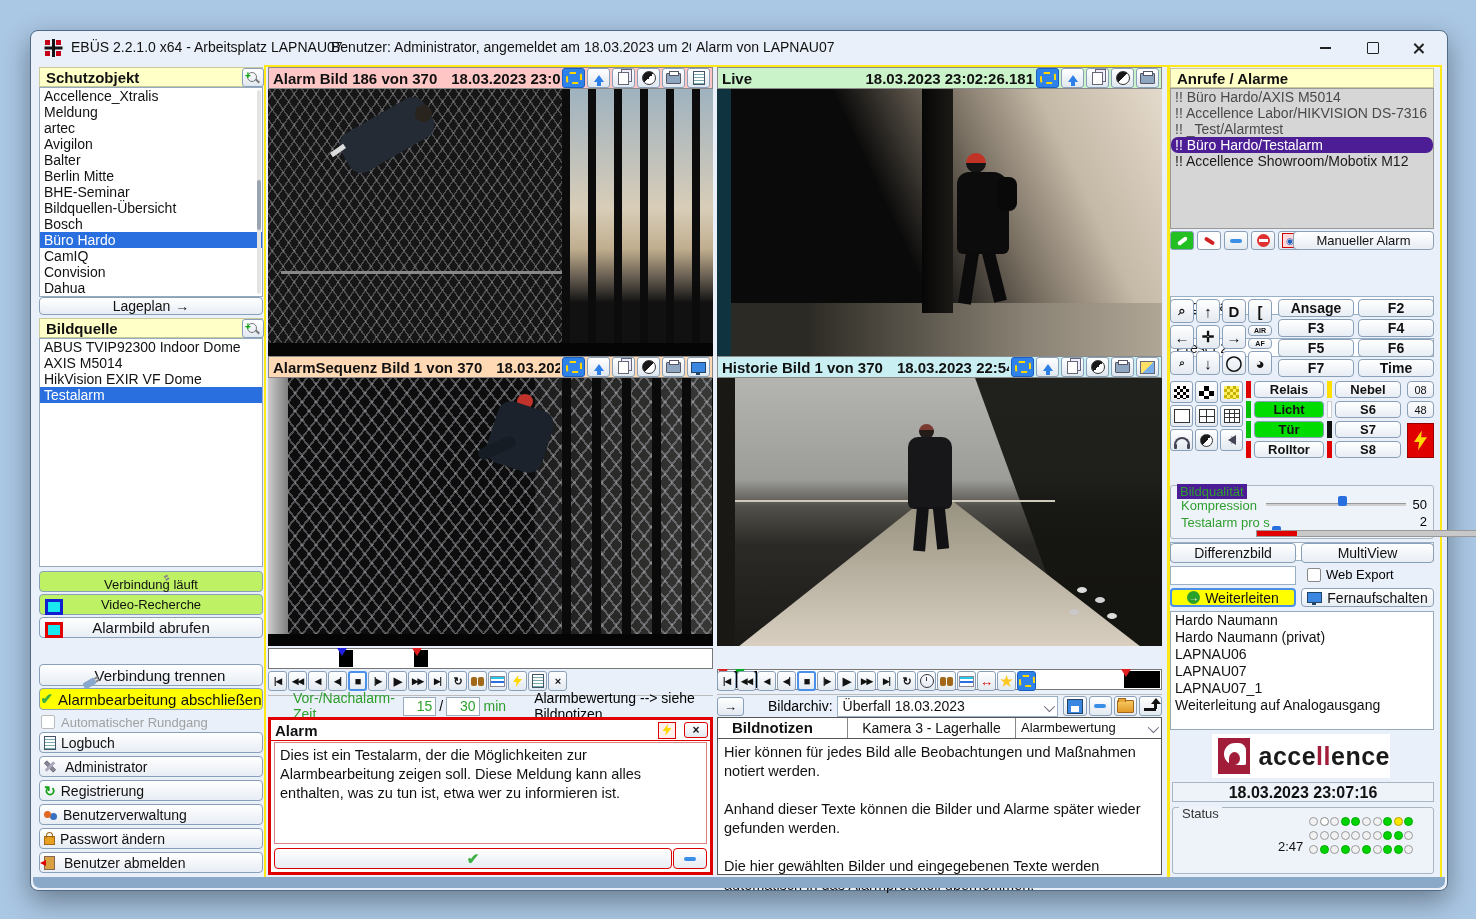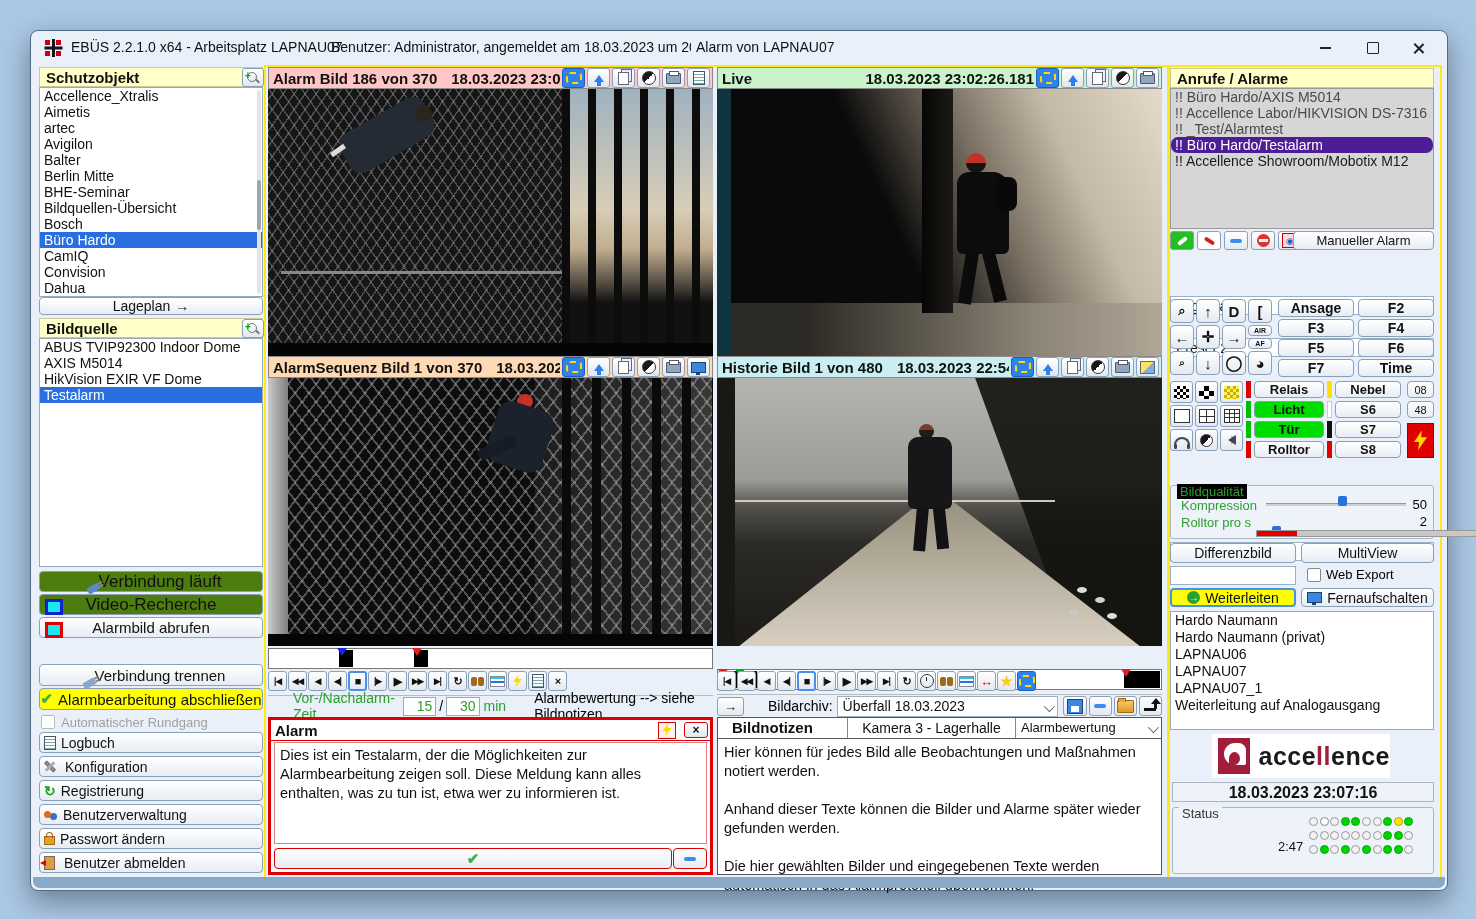--- a/index.html
+++ b/index.html
@@ -16,21 +16,21 @@
   .appicon .r1{left:1px;top:1px}.appicon .r2{right:1px;top:1px}.appicon .r3{left:1px;bottom:1px}.appicon .r4{right:1px;bottom:1px}
   .wbtn{position:absolute;top:4px;width:44px;height:26px;display:flex;align-items:center;justify-content:center;border-radius:4px;}
   .mini{width:11px;height:1.5px;background:#222;}
   .maxi{width:10px;height:10px;border:1.5px solid #222;border-radius:1px;}
   .closei{position:relative;width:12px;height:12px;}
   .closei::before,.closei::after{content:"";position:absolute;left:5px;top:0;width:1.5px;height:13px;background:#222;}
   .closei::before{transform:rotate(45deg)}.closei::after{transform:rotate(-45deg)}
   
   .btn{display:flex;align-items:center;justify-content:center;gap:5px;background:linear-gradient(#ffffff,#e7edf4);border:1px solid #8fa;border:1px solid #8aa0b8;border-radius:4px;font-size:14px;color:#111;box-sizing:border-box;}
   .btn.left{justify-content:flex-start;padding-left:4px;}
-  .btn.green{background:#4d7c0f;font-size:17px;}
+  .btn.green{background:#bef264;font-size:13px;flex-direction:column;}
   .btn.yellow{background:#ffff00;font-size:15px;}
   .btn.relgreen{background:#00dc00;font-weight:bold;}
   .btn.bold{font-weight:bold;}
   .hdr{background:#ffffc8;border:1px solid #c9c99b;font-weight:bold;font-size:15px;line-height:18px;padding:1px 0 1px 6px;box-sizing:border-box;color:#111;}
   .lst{background:#fff;border:1px solid #96aabe;box-sizing:border-box;font-size:14px;color:#111;}
   .li{height:16px;line-height:16px;padding-left:4px;white-space:nowrap;overflow:hidden;}
   .li.sel{background:#2a6fe0;color:#fff;}
   .addbtn{position:absolute;width:20px;height:17px;background:linear-gradient(#fff,#e0e8f0);border:1px solid #8aa0b8;border-radius:3px;}
   .addbtn .mg{position:absolute;left:4px;top:3px;width:8px;height:8px;border:1.5px solid #777;border-radius:50%;}
   .addbtn .mg::after{content:"";position:absolute;left:7px;top:7px;width:5px;height:2px;background:#777;transform:rotate(45deg);}
@@ -164,21 +164,21 @@
         </div>
   </div>
 
   <div class="abs hdr" style="left:8px;top:36px;width:224px;height:20px;">Schutzobjekt</div>
   <div class="addbtn" style="left:211px;top:37px;">
         <span class="mg"></span>
         <span class="pl">+</span>
       </div>
   <div class="abs lst" style="left:8px;top:56px;width:224px;height:210px;">
     <div class="li">Accellence_Xtralis</div>
-    <div class="li">Aimetis</div>
+    <div class="li">Meldung</div>
     <div class="li">artec</div>
     <div class="li">Avigilon</div>
     <div class="li">Balter</div>
     <div class="li">Berlin Mitte</div>
     <div class="li">BHE-Seminar</div>
     <div class="li">Bildquellen-Übersicht</div>
     <div class="li">Bosch</div>
     <div class="li sel">Büro Hardo</div>
     <div class="li">CamIQ</div>
     <div class="li">Convision</div>
@@ -226,21 +226,21 @@
   <div class="abs" style="left:10px;top:683px;width:222px;height:16px;display:flex;align-items:center;gap:6px;color:#a0a0a0;font-size:13px;">
     <span class="chk dis"></span>
     <span>Automatischer Rundgang</span>
   </div>
   <div class="abs btn left" style="left:8px;top:701px;width:224px;height:21px;">
     <span class="doci"></span>
         <span>Logbuch</span>
   </div>
   <div class="abs btn left" style="left:8px;top:725px;width:224px;height:21px;">
     <span class="tools2"></span>
-        <span style="margin-left:4px;">Konfiguration</span>
+        <span style="margin-left:4px;">Administrator</span>
   </div>
   <div class="abs btn left" style="left:8px;top:749px;width:224px;height:21px;">
     <span class="regarr">↻</span>
         <span>Registrierung</span>
   </div>
   <div class="abs btn left" style="left:8px;top:773px;width:224px;height:21px;">
     <span class="users2"></span>
         <span style="margin-left:7px;">Benutzerverwaltung</span>
   </div>
   <div class="abs btn left" style="left:8px;top:797px;width:224px;height:21px;">
@@ -347,21 +347,21 @@
     <div class="lay" style="inset:0;background-image:repeating-linear-gradient(52deg,rgba(210,210,220,.34) 0 2px,transparent 2px 11px),repeating-linear-gradient(-52deg,rgba(210,210,220,.34) 0 2px,transparent 2px 11px);"></div>
     <div class="lay" style="right:0;top:0;width:34%;height:100%;background-image:repeating-linear-gradient(90deg,#0a0a0a 0 9px,rgba(0,0,0,0) 9px 30px);"></div>
     <div class="lay" style="left:0;top:0;width:20px;height:100%;background:linear-gradient(90deg,#cccccc,#7e7e7e);"></div>
     <div class="lay" style="left:56%;top:6%;width:16px;height:15px;border-radius:50%;background:#c1322a;"></div>
     <div class="lay" style="left:50%;top:10%;width:58px;height:64px;border-radius:14px;background:#1b222b;transform:rotate(18deg);"></div>
     <div class="lay" style="left:47%;top:24%;width:40px;height:12px;border-radius:6px;background:#161c24;transform:rotate(-24deg);"></div>
     <div class="lay" style="left:0;bottom:0;width:100%;height:12px;background:#050505;"></div>
   </div>
 
   <div class="abs phdr" style="left:686px;top:325px;width:445px;background:#c9eff3;">
-    <span class="nw">Historie Bild 1 von 480</span>
+    <span class="nw">Historie Bild 1 von 370</span>
     <span class="time">18.03.2023 22:54:17.</span>
     <span class="ib sel">
           <span class="lasso"></span>
         </span>
     <span class="ib">
           <span class="arrup"></span>
         </span>
     <span class="ib">
           <span class="copyi"></span>
         </span>
@@ -618,28 +618,28 @@
   <div class="abs btn bold" style="left:1304px;top:410px;width:66px;height:17px;font-size:13px;">S8</div>
   <div class="abs btn" style="left:1376px;top:350px;width:27px;height:17px;font-size:11px;">08</div>
   <div class="abs btn" style="left:1376px;top:370px;width:27px;height:17px;font-size:11px;">48</div>
   <div class="abs" style="left:1376px;top:392px;width:27px;height:35px;background:#e00000;border:1px solid #900;display:flex;align-items:center;justify-content:center;box-sizing:border-box;">
         <span class="bolt" style="width:13px;height:20px;"></span>
       </div>
 
   <div class="abs combo" style="left:1139px;top:431px;width:264px;height:19px;">Sonderfunktionen...</div>
 
   <div class="abs grpbox" style="left:1139px;top:454px;width:264px;height:54px;">
-    <span class="greenlbl abs" style="left:6px;top:-2px;background:#000000;padding:0 3px;">Bildqualität</span>
+    <span class="greenlbl abs" style="left:6px;top:-2px;background:#4c1d95;padding:0 3px;">Bildqualität</span>
     <span class="greenlbl abs" style="left:10px;top:12px;">Kompression</span>
     <div class="slider abs" style="left:95px;top:8px;width:140px;">
           <div class="tr"></div>
           <div class="th" style="left:72px;"></div>
         </div>
     <span class="abs" style="right:6px;top:11px;font-size:13px;">50</span>
-    <span class="greenlbl abs" style="left:10px;top:29px;">Rolltor pro s</span>
+    <span class="greenlbl abs" style="left:10px;top:29px;">Testalarm pro s</span>
     <div class="slider abs" style="left:95px;top:25px;width:140px;">
           <div class="tr"></div>
           <div class="th" style="left:6px;"></div>
         </div>
     <span class="abs" style="right:6px;top:28px;font-size:13px;">2</span>
     <div class="abs" style="left:85px;top:44px;width:230px;height:5px;background:#c8c8c8;border:1px solid #999;">
           <div style="width:40px;height:100%;background:#e00000;"></div>
         </div>
   </div>
 

